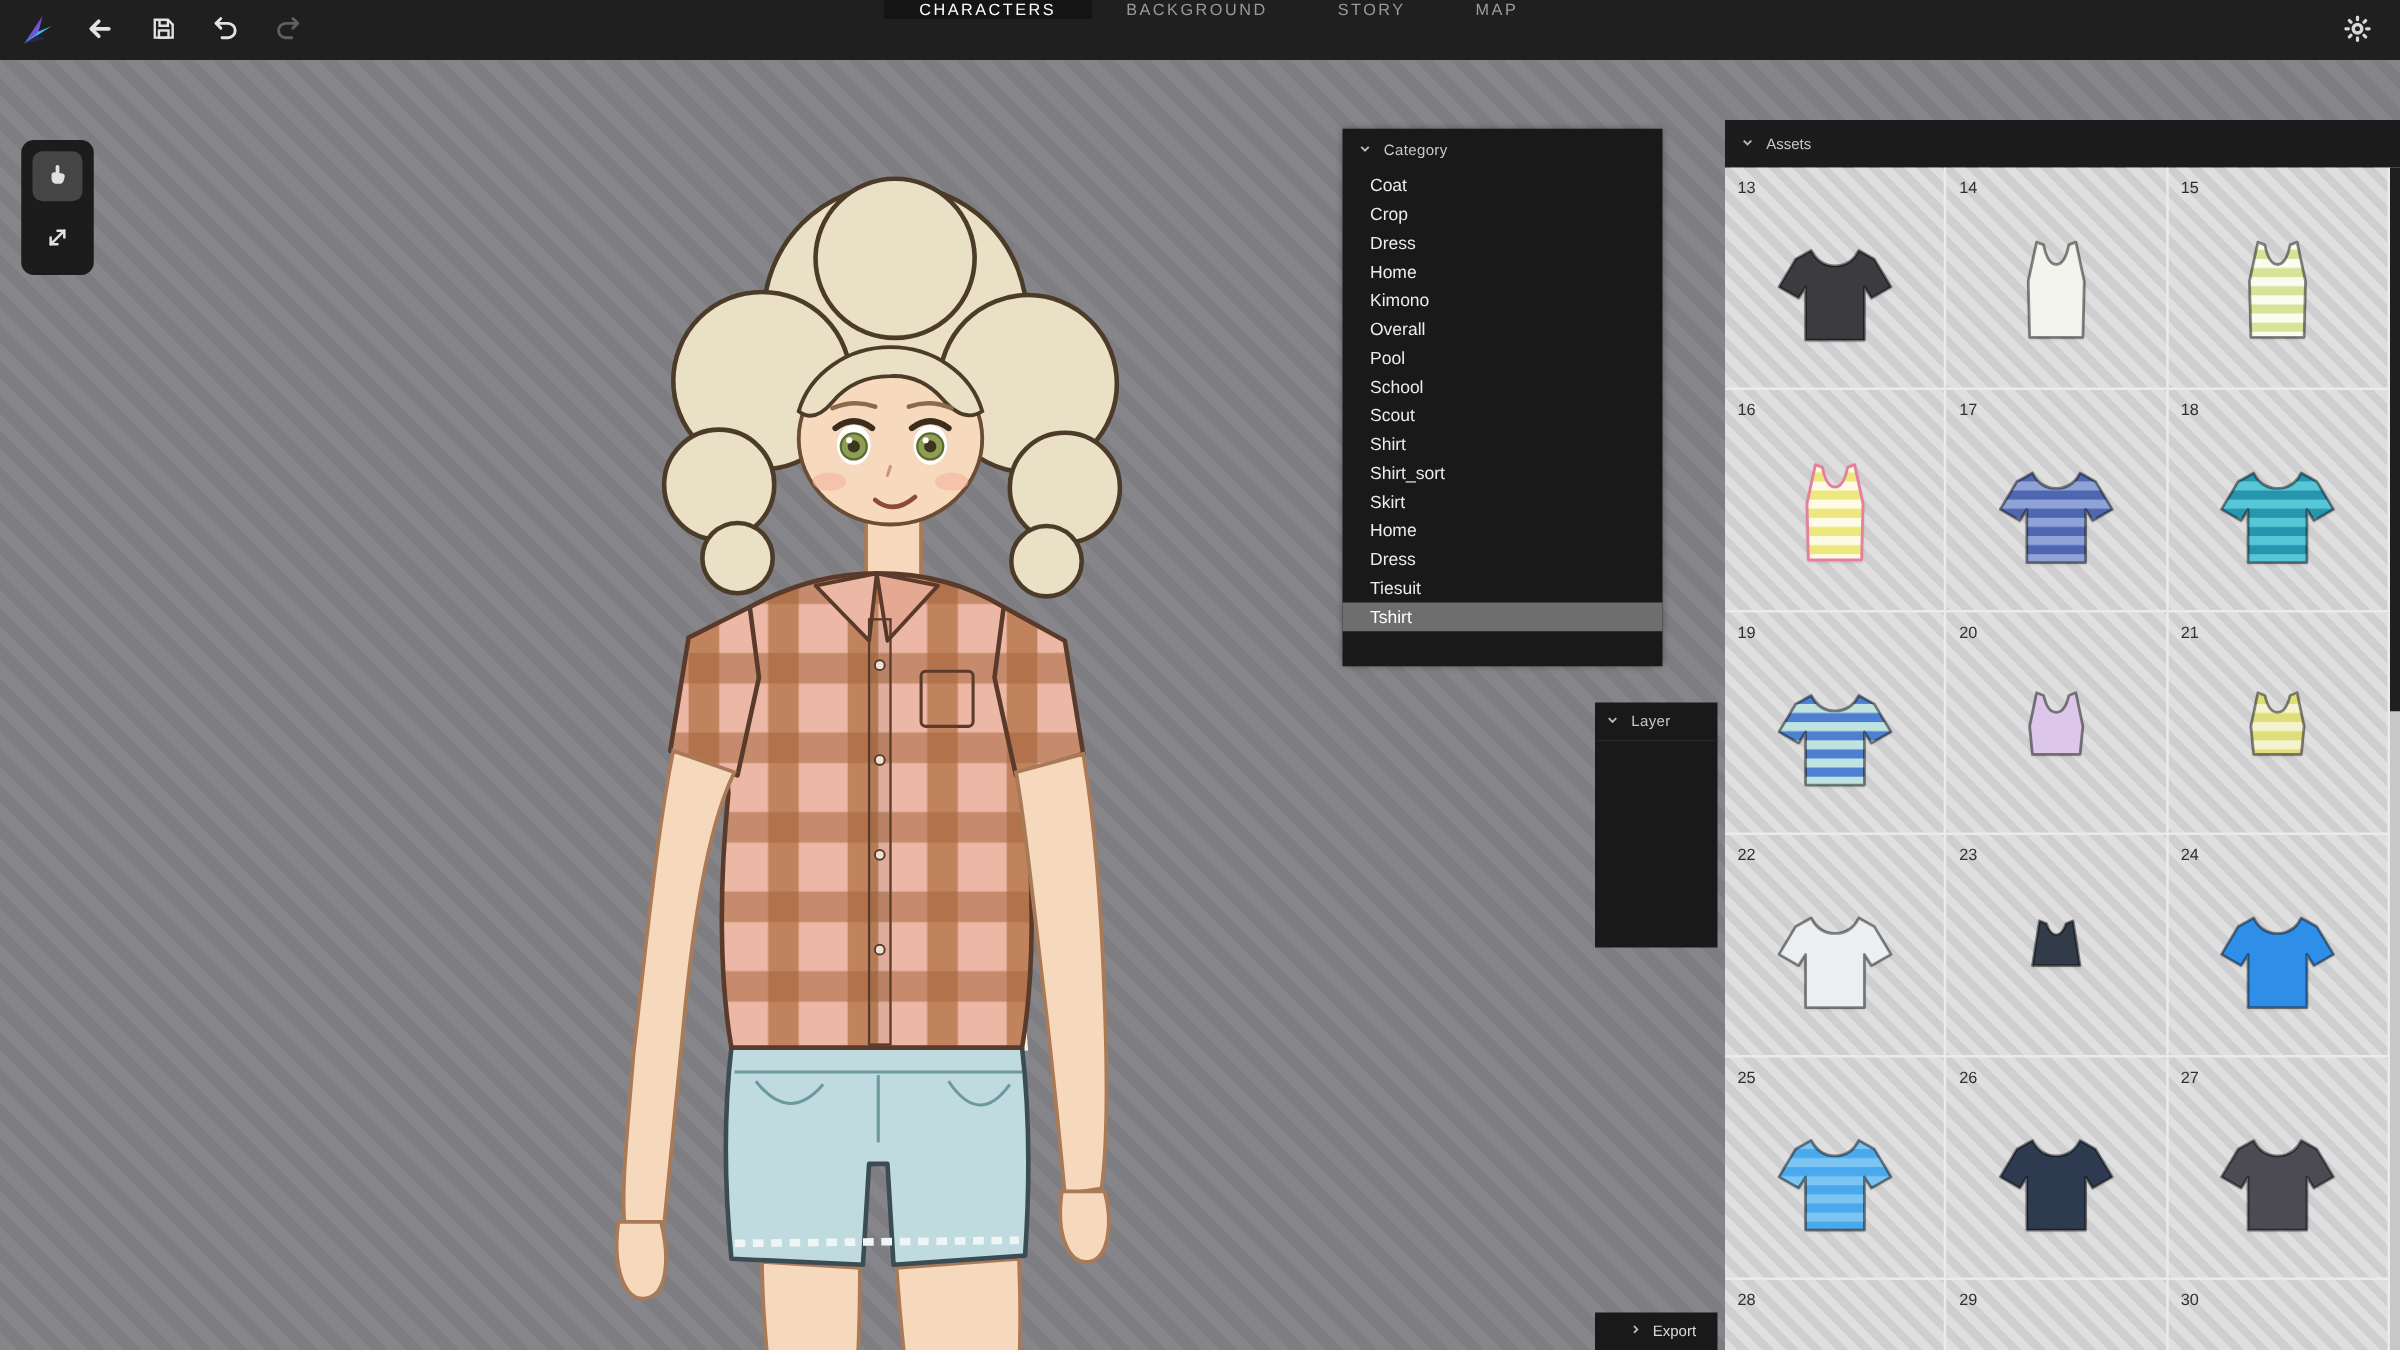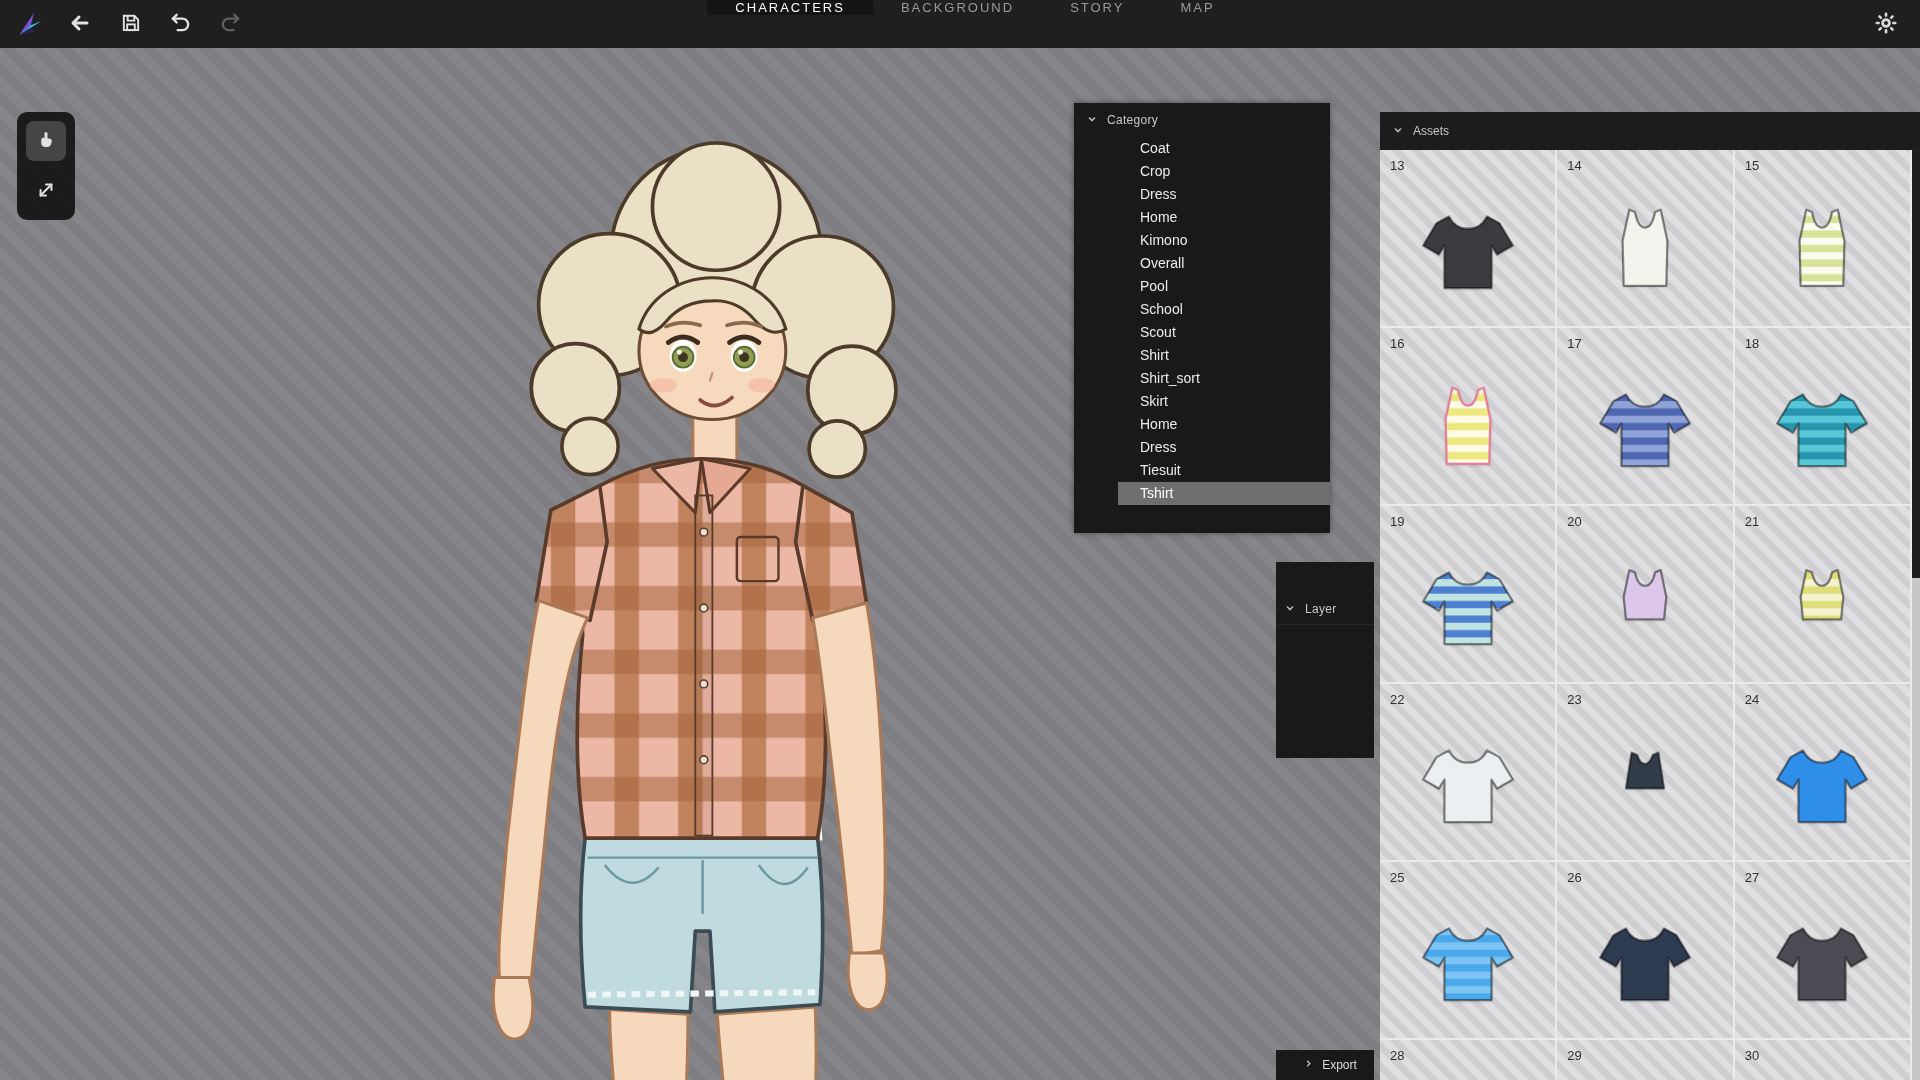--- a/index.html
+++ b/index.html
@@ -36,37 +36,37 @@
 
   
   .panel-header { height:34px; display:flex; align-items:center; gap:9px; padding-left:12px;
     color:#c9c9c9; font-size:12px; cursor:pointer; }
   .panel-header .ph-label { letter-spacing:0.3px; }
 
   
   .category-panel { position:absolute; left:1074px; top:55px; width:256px; height:430px;
     background:#191919; z-index:10; box-shadow:0 0 6px rgba(0,0,0,0.4); }
   #category-list { list-style:none; }
-  .cat-item { font-size:14px; color:#ececec; padding:3px 0 3px 22px; line-height:17px; cursor:pointer;margin-left:44px; }
+  .cat-item { font-size:14px; color:#ececec; padding:3px 0 3px 22px; line-height:17px; cursor:pointer; }
   .cat-item.selected { background:#6e6e6e; color:#ffffff; }
 
   
   .layer-panel { position:absolute; left:1276px; top:514px; width:98px; height:196px;
     background:#191919; z-index:10; }
-  .layer-panel .panel-header { padding-left:8px; height:30px;margin-top:32px; }
+  .layer-panel .panel-header { padding-left:8px; height:30px; }
   .layer-body { border-top:1px solid #262626; height:calc(100% - 30px); }
 
   
   .io-row { position:absolute; left:1276px; width:98px; height:30px; background:#191919;
     display:flex; align-items:center; gap:8px; padding-left:10px; color:#dcdcdc; font-size:12px;
     cursor:pointer; z-index:10;justify-content:center; }
   .io-row.export { top:1002px; }
 
   
-  .assets-panel { position:absolute; left:1380px; top:48px; right:0; bottom:0; background:#1c1c1c; z-index:15;margin-top:16px; }
+  .assets-panel { position:absolute; left:1380px; top:48px; right:0; bottom:0; background:#1c1c1c; z-index:15; }
   .assets-header { height:38px; display:flex; align-items:center; gap:9px; padding-left:12px;
     color:#c9c9c9; font-size:12px; cursor:pointer; }
   .assets-grid { position:absolute; top:38px; left:0; right:8px; bottom:0; overflow:hidden;
     background:#d3d3d5;
     background-image:repeating-linear-gradient(45deg, rgba(255,255,255,0.28) 0 7px, rgba(0,0,0,0.02) 7px 14px);
     display:grid; grid-template-columns:repeat(3,1fr); grid-auto-rows:178px; }
   .asset-cell { position:relative; border-right:2px solid #ebebec; border-bottom:2px solid #ebebec; cursor:pointer; }
   .asset-num { position:absolute; top:8px; left:10px; font-size:13px; color:#2f2f2f; }
   .asset-thumb { position:absolute; top:30px; left:0; right:0; bottom:6px;
     display:flex; align-items:center; justify-content:center; }

